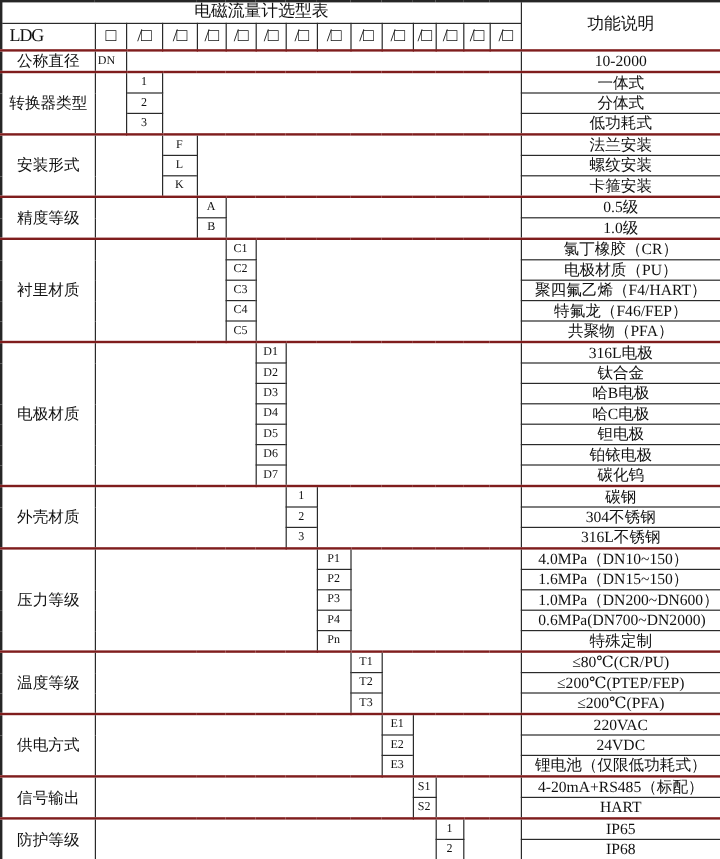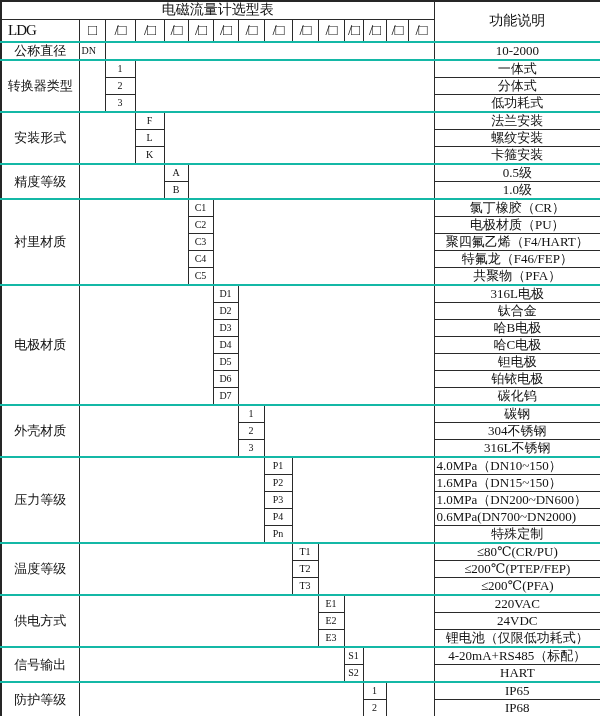--- a/index.html
+++ b/index.html
@@ -35,22 +35,22 @@
   }
   td.ldg-cell{
     text-align:left;padding-left:6px;font-size:13px;
     font-family:"Liberation Serif","DejaVu Serif",serif;letter-spacing:0;
   }
   td.func-header{font-size:14px;font-family:Liberation Mono, monospace;}
   td.label-cell{font-size:13px;}
   td.code-cell{font-size:10px;}
   td.dn-cell{text-align:left;padding-left:2px;}
   td.desc-cell{font-size:13px;}
-  td.desc-cell.left{text-align:left;padding-left:2px;}
-  tr.sec-first td{border-top:2px solid #14b8a6;margin-top:32px;}
+  td.desc-cell.left{text-align:left;padding-left:14px;}
+  tr.sec-first td{border-top:2px solid #7f1d1d;margin-top:32px;}
 </style>
 </head>
 <body>
 
 <table>
   <colgroup>
     <col style="width:78px">
     <col style="width:26px">
       <col style="width:30px">
       <col style="width:29px">

